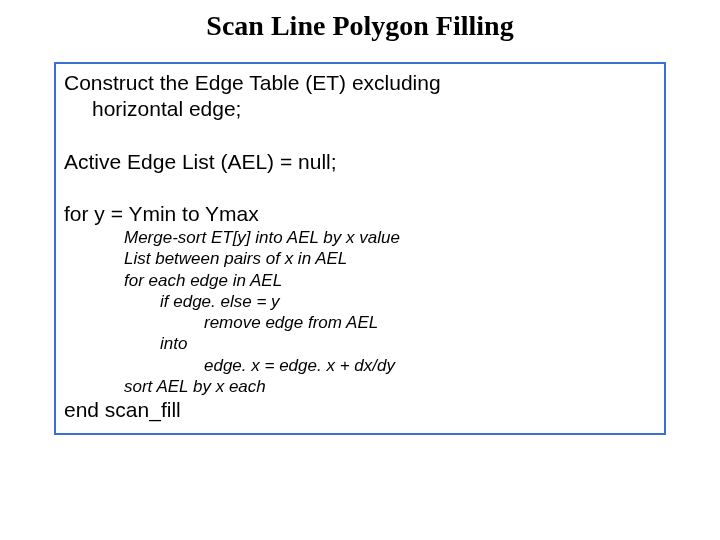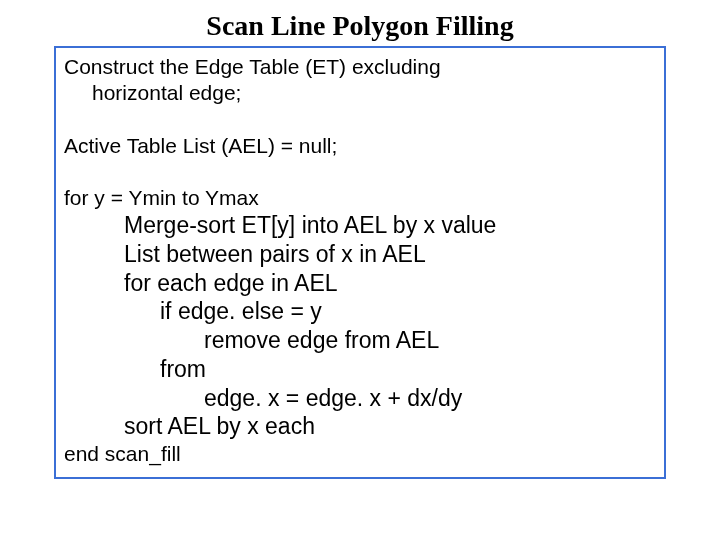--- a/index.html
+++ b/index.html
@@ -16,62 +16,62 @@
     height: 540px;
     position: relative;
     box-sizing: border-box;
   }
   .title {
     font-family: "Times New Roman", Times, serif;
     font-weight: bold;
     font-size: 28px;
     text-align: center;
     padding-top: 10px;
-    padding-bottom: 4px;
+    padding-bottom: 20px;
   }
   .box {
     margin: 0 54px 0 54px;
     border: 2px solid #3b6fd6;
     padding: 6px 8px 10px 8px;
     box-sizing: border-box;
   }
   .line {
     font-size: 21px;
     line-height: 1.25;
   }
   .blank { height: 26px; }
   .ind1 { padding-left: 28px; }
   .ind2 { padding-left: 60px; }
   .ind3 { padding-left: 96px; }
   .ind4 { padding-left: 140px; }
-  .small { font-size: 23px; }
+  .small { font-size: 17px; font-style: italic; }
 </style>
 </head>
 <body>
 
 <div class="slide">
 
   <div class="title">Scan Line Polygon Filling</div>
 
   <div class="box">
 
     <div class="line">Construct the Edge Table (ET) excluding</div>
     <div class="line ind1">horizontal edge;</div>
 
     <div class="blank"></div>
 
-    <div class="line">Active Table List (AEL) = null;</div>
+    <div class="line">Active Edge List (AEL) = null;</div>
 
     <div class="blank"></div>
 
     <div class="line">for y = Ymin to Ymax</div>
     <div class="line small ind2">Merge-sort ET[y] into AEL by x value</div>
     <div class="line small ind2">List between pairs of x in AEL</div>
     <div class="line small ind2">for each edge in AEL</div>
     <div class="line small ind3">if edge. else = y</div>
     <div class="line small ind4">remove edge from AEL</div>
-    <div class="line small ind3">from</div>
+    <div class="line small ind3">into</div>
     <div class="line small ind4">edge. x = edge. x + dx/dy</div>
     <div class="line small ind2">sort AEL by x each</div>
     <div class="line">end scan_fill</div>
 
   </div>
 </div>
 
 </body></html>

